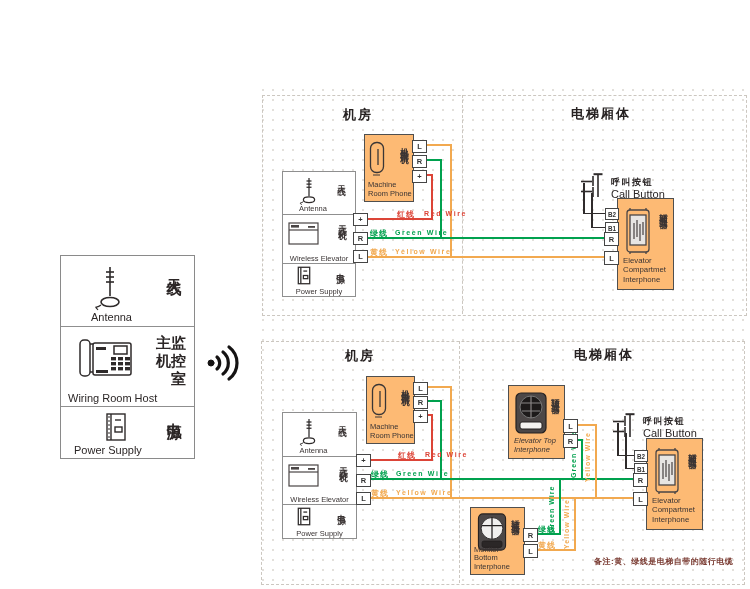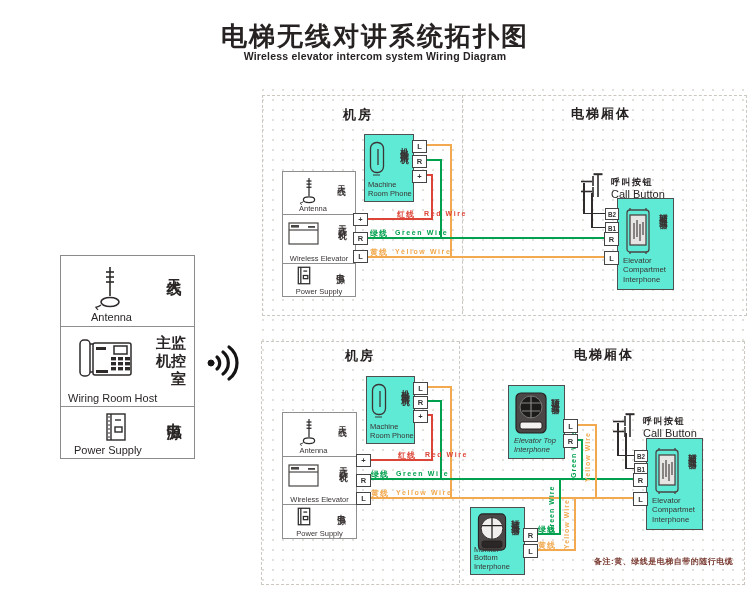--- a/index.html
+++ b/index.html
@@ -21,21 +21,21 @@
   .mc-cn{position:absolute;font-size:15px;font-weight:bold;color:#2b2626;}
   .mc-en{position:absolute;font-size:11px;color:#2b2626;}
   .cjkv{writing-mode:vertical-rl;text-orientation:upright;letter-spacing:2px;}
   .preline{white-space:pre-line;}
   
   .panel{position:absolute;border:1px dashed #ccc7c0;z-index:1;}
   .pdiv{position:absolute;border-left:1px dashed #ccc7c0;width:0;z-index:1;}
   .sec-hd{position:absolute;font-size:13px;font-weight:800;letter-spacing:2px;z-index:3;
     font-family:"DejaVu Sans","Liberation Sans",sans-serif;}
   
-  .cbox{position:absolute;background:#5eead4;border:1.4px solid #4f4f4f;z-index:3;}
+  .cbox{position:absolute;background:#fdba74;border:1.4px solid #4f4f4f;z-index:3;}
   .gbox{position:absolute;background:#fff;border:1.1px solid #8f8f8f;z-index:3;}
   .gcell{position:absolute;left:0;right:0;border-top:1.1px solid #8f8f8f;}
   .s-cn{position:absolute;font-size:8.5px;font-weight:bold;color:#3a3434;line-height:10px;}
   .s-en{position:absolute;font-size:7.5px;color:#3a3434;line-height:8.5px;}
   .term{position:absolute;background:#fff;border:1.2px solid #454545;z-index:5;display:flex;
     align-items:center;justify-content:center;font-size:7.5px;font-weight:bold;color:#333;}
   .term.sm{font-size:6.3px;}
   
   .w{position:absolute;z-index:2;}
   .wh{height:1.7px;}  .wv{width:1.7px;}
@@ -50,22 +50,20 @@
   .note{position:absolute;left:594px;top:556px;font-size:8px;font-weight:bold;color:#7a3b32;
     letter-spacing:0.5px;z-index:3;}
   svg{display:block;}
 </style>
 </head>
 <body>
 
 <div id="stage">
   <div class="dotgrid"></div>
 
-  <div class="title-cn">电梯无线对讲系统拓扑图</div>
-  <div class="title-en">Wireless elevator intercom system Wiring Diagram</div>
 
   <div class="mc-box">
     <div class="mc-cell" style="top:0;height:70px;">
       <span class="abs" style="left:34px;top:8px;">
         <svg width="30" height="48" viewBox="0 0 30 48">
             <g stroke="#2e2a2a" fill="none" stroke-width="1.6">
           <path d="M15 3 V32"></path>
               <path d="M11 8 H19"></path>
               <path d="M11 13 H19"></path>
               <path d="M11 18 H19"></path>

